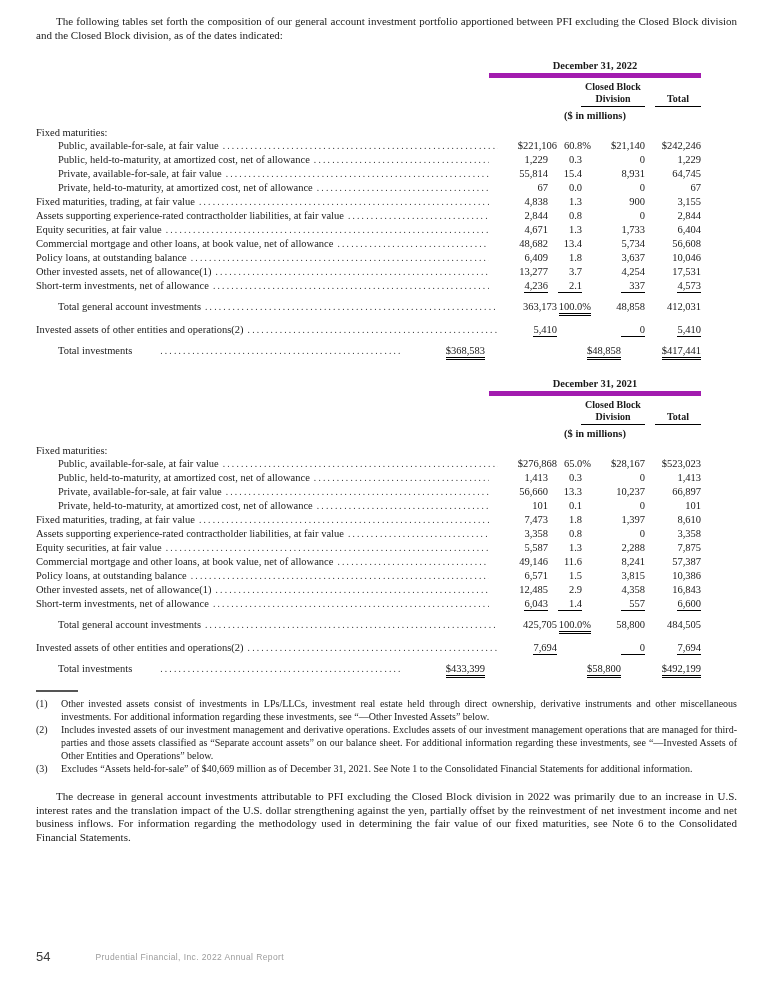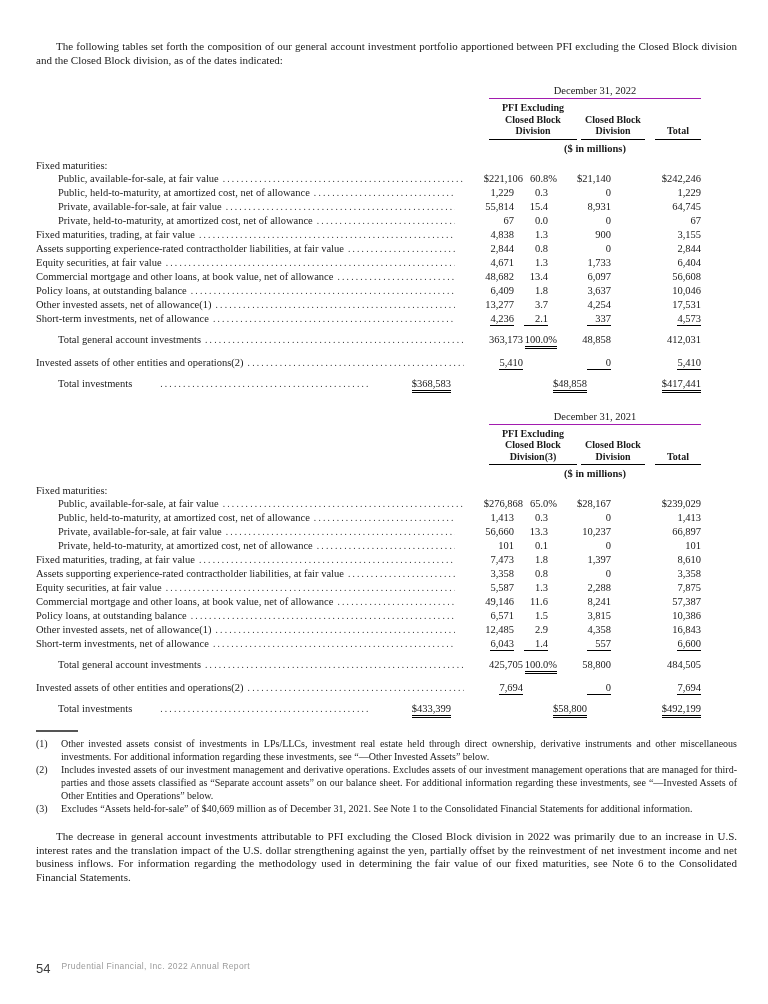--- a/index.html
+++ b/index.html
@@ -5,36 +5,36 @@
   html,body { margin:0; padding:0; background:#e8e8e8; }
   .page {
     position: relative;
     width: 768px; height: 1004px;
     margin: 0 auto;
     background: #ffffff;
     font-family: "Liberation Serif", "DejaVu Serif", serif;
     color: #1a1a1a;
     overflow: hidden;
   }
-  .content { padding: 40px 31px 0 36px; }
+  .content { padding: 15px 31px 0 36px; }
 
   .para {
     width: 701px;
     font-size: 11px; line-height: 13.5px;
     text-align: justify;
     text-indent: 20px;
     margin: 0;
   }
 
   
   .table-block { width: 665px; margin-top: 17px; }
   .t-date {
     width: 212px; margin-left: auto;
-    text-align: center; font-weight: normal; font-size: 10.5px; line-height: 13px;
-    border-bottom: 1px solid #a21caf; padding-bottom: 1px;
+    text-align: center; font-weight: bold; font-size: 10.5px; line-height: 13px;
+    border-bottom: 5px solid #a21caf; padding-bottom: 1px;
   }
   .t-head { display: flex; align-items: flex-end; margin-top: 3px; }
   .t-head-spacer { flex: 1 1 auto; }
   .th-group {
     font-weight: bold; font-size: 10px; line-height: 11.5px; text-align: center;
     border-bottom: 1px solid #000; padding-bottom: 2px;
     flex-shrink: 0;
   }
   .th-pfi   { width: 88px; }
   .th-cb    { width: 64px; margin-left: 4px; }
@@ -50,21 +50,21 @@
   .ind-1 { padding-left: 22px; }
   .leader {
     flex: 1 1 auto; overflow: hidden; white-space: nowrap;
     margin: 0 3px 0 4px; color: #222; letter-spacing: 2.2px; font-size: 9.5px;
   }
   .leader::after { content: "..........................................................................................................................................................."; }
   .cell { flex-shrink: 0; text-align: right; }
   .cell-pfi   { width: 56px; }
   .cell-pct   { width: 34px; }
   .cell-cb    { width: 54px; }
-  .cell-total { width: 90px; }
+  .cell-total { width: 56px; }
   .cell .v { display: inline-block; min-width: 24px; text-align: right; padding-bottom: 0px; }
   .pad-r { padding-right: 9px; }
 
   .kind-data-last .v { border-bottom: 1px solid #000; }
   .kind-total-ga { margin-top: 7px; margin-bottom: 3px; }
   .kind-total-ga .cell-pct .v { border-bottom: 3px double #000; }
   .kind-other-inv { margin-top: 7px; margin-bottom: 3px; }
   .kind-other-inv .cell-pfi .v,
   .kind-other-inv .cell-cb .v,
   .kind-other-inv .cell-total .v { border-bottom: 1px solid #000; }
@@ -76,40 +76,40 @@
   
   .fn-divider { width: 42px; border-top: 2px solid #555; margin: 12px 0 5px 0; }
   .footnote { display: flex; width: 701px; font-size: 10px; line-height: 13px; }
   .fn-num { width: 25px; flex-shrink: 0; }
   .fn-text { flex: 1; text-align: justify; }
 
   .closing { margin-top: 15px; }
 
   
   .footer {
-    position: absolute; left: 36px; bottom: 28px;
-    display: flex; align-items: flex-start;
+    position: absolute; left: 36px; bottom: 40px;
+    display: flex; align-items: center;
     font-family: "Liberation Sans", "DejaVu Sans", sans-serif;
+    gap: 34px;
   }
   .page-num { font-size: 13px; color: #3c3c3c; }
   .report-title { font-size: 8.5px; color: #9b9b9b; letter-spacing: 0.4px; margin-left: 11px; }
 </style>
 </head>
 <body>
 
 <div class="page">
   <div class="content">
 
     <p class="para">The following tables set forth the composition of our general account investment portfolio apportioned between PFI excluding the Closed Block division and the Closed Block division, as of the dates indicated:</p>
 
     <div class="table-block">
         <div class="t-date">December 31, 2022</div>
         <div class="t-head">
           <div class="t-head-spacer"></div>
-          <div class="th-group th-pfi">PFI Excluding Closed Block Division</div>
           <div class="th-group th-cb">Closed Block Division</div>
           <div class="th-group th-total">Total</div>
         </div>
         <div class="t-units">($ in millions)</div>
         <div class="row kind-section">
           <div class="label">Fixed maturities:</div>
         </div>
         <div class="row kind-data">
           <div class="label ind-1">Public, available-for-sale, at fair value</div>
           <span class="leader"></span>
@@ -164,21 +164,21 @@
           <div class="cell cell-pfi"><span class="v">4,671</span></div>
           <div class="cell cell-pct pad-r"><span class="v">1.3</span></div>
           <div class="cell cell-cb"><span class="v">1,733</span></div>
           <div class="cell cell-total"><span class="v">6,404</span></div>
         </div>
         <div class="row kind-data">
           <div class="label">Commercial mortgage and other loans, at book value, net of allowance</div>
           <span class="leader"></span>
           <div class="cell cell-pfi"><span class="v">48,682</span></div>
           <div class="cell cell-pct pad-r"><span class="v">13.4</span></div>
-          <div class="cell cell-cb"><span class="v">6,097</span></div>
+          <div class="cell cell-cb"><span class="v">5,734</span></div>
           <div class="cell cell-total"><span class="v">56,608</span></div>
         </div>
         <div class="row kind-data">
           <div class="label">Policy loans, at outstanding balance</div>
           <span class="leader"></span>
           <div class="cell cell-pfi"><span class="v">6,409</span></div>
           <div class="cell cell-pct pad-r"><span class="v">1.8</span></div>
           <div class="cell cell-cb"><span class="v">3,637</span></div>
           <div class="cell cell-total"><span class="v">10,046</span></div>
         </div>
@@ -221,35 +221,34 @@
           <div class="cell cell-pct"></div>
           <div class="cell cell-cb"><span class="v">$48,858</span></div>
           <div class="cell cell-total"><span class="v">$417,441</span></div>
         </div>
       </div>
 
     <div class="table-block">
         <div class="t-date">December 31, 2021</div>
         <div class="t-head">
           <div class="t-head-spacer"></div>
-          <div class="th-group th-pfi">PFI Excluding Closed Block Division(3)</div>
           <div class="th-group th-cb">Closed Block Division</div>
           <div class="th-group th-total">Total</div>
         </div>
         <div class="t-units">($ in millions)</div>
         <div class="row kind-section">
           <div class="label">Fixed maturities:</div>
         </div>
         <div class="row kind-data">
           <div class="label ind-1">Public, available-for-sale, at fair value</div>
           <span class="leader"></span>
           <div class="cell cell-pfi"><span class="v">$276,868</span></div>
           <div class="cell cell-pct"><span class="v">65.0%</span></div>
           <div class="cell cell-cb"><span class="v">$28,167</span></div>
-          <div class="cell cell-total"><span class="v">$239,029</span></div>
+          <div class="cell cell-total"><span class="v">$523,023</span></div>
         </div>
         <div class="row kind-data">
           <div class="label ind-1">Public, held-to-maturity, at amortized cost, net of allowance</div>
           <span class="leader"></span>
           <div class="cell cell-pfi"><span class="v">1,413</span></div>
           <div class="cell cell-pct pad-r"><span class="v">0.3</span></div>
           <div class="cell cell-cb"><span class="v">0</span></div>
           <div class="cell cell-total"><span class="v">1,413</span></div>
         </div>
         <div class="row kind-data">

